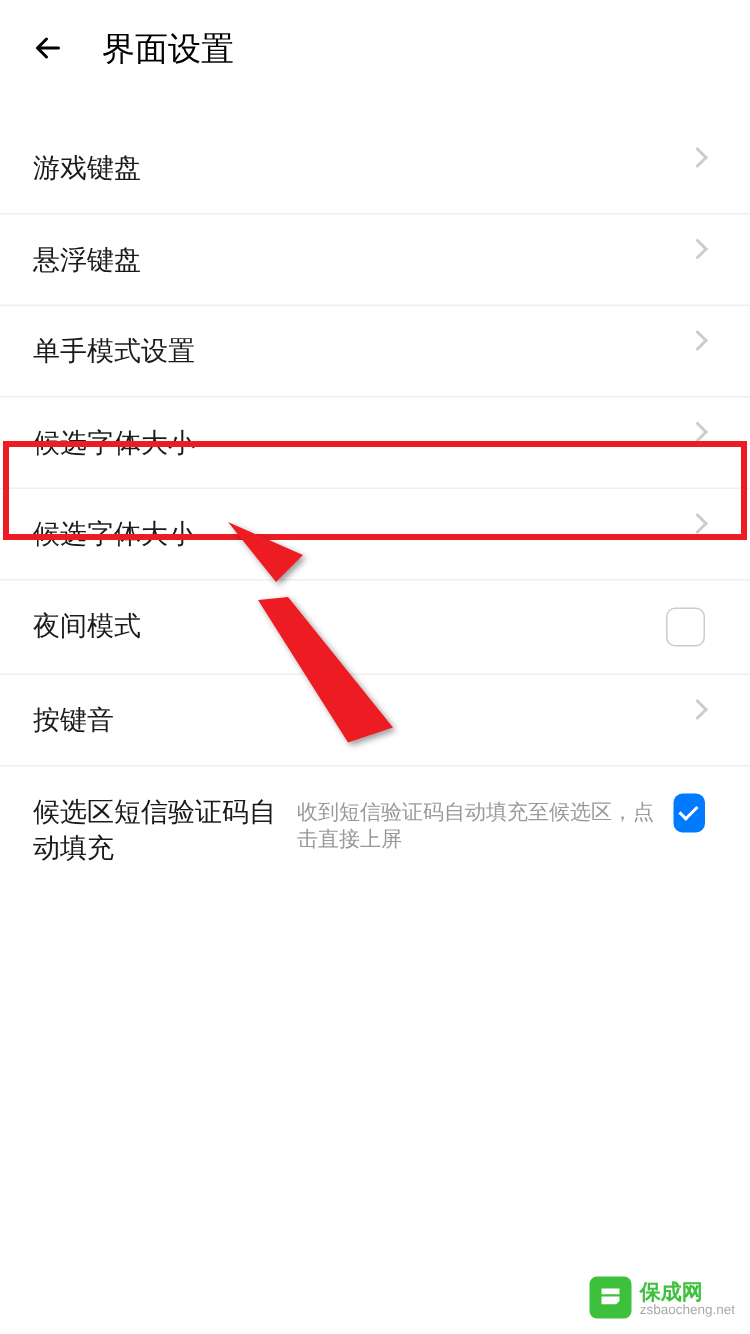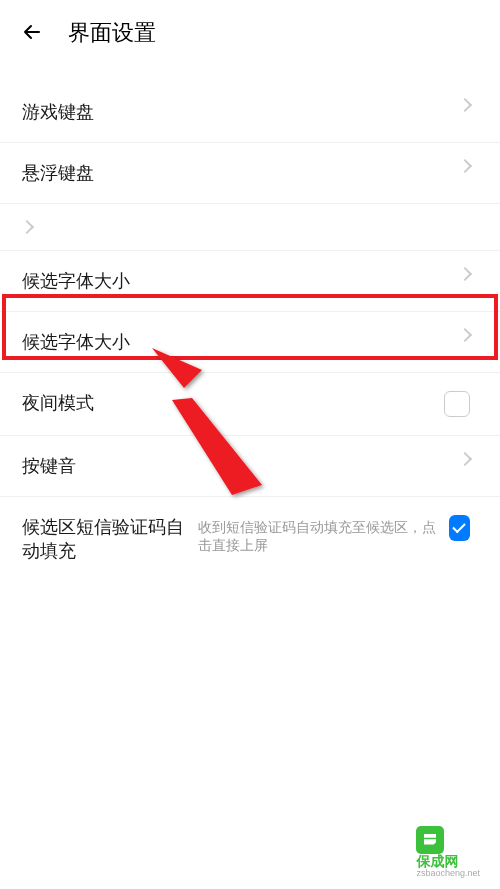--- a/index.html
+++ b/index.html
@@ -98,25 +98,24 @@
       pointer-events: none;
     }
     .red-arrow {
       position: absolute;
       left: 144px;
       top: 340px;
       pointer-events: none;
     }
     .watermark {
       position: absolute;
-      right: 20px;
+      right: 10px;
       bottom: 10px;
       display: flex;
-      align-items: flex-start;
-      flex-direction: column;
+      align-items: flex-end;
     }
     .wm-logo {
       width: 28px;
       height: 28px;
       background: #3dc13d;
       border-radius: 5px;
       display: flex;
       align-items: center;
       justify-content: center;
       margin-right: 5px;
@@ -158,20 +157,21 @@
     <span class="item-label">游戏键盘</span>
     <span class="chevron"></span>
   </div>
 
   <div class="list-item">
     <span class="item-label">悬浮键盘</span>
     <span class="chevron"></span>
   </div>
 
   <div class="list-item">
+    <span class="item-label">单手模式设置</span>
     <span class="chevron"></span>
   </div>
 
   <div class="list-item">
     <span class="item-label">候选字体大小</span>
     <span class="chevron"></span>
   </div>
 
   <div class="list-item">
     <span class="item-label">候选字体大小</span>

